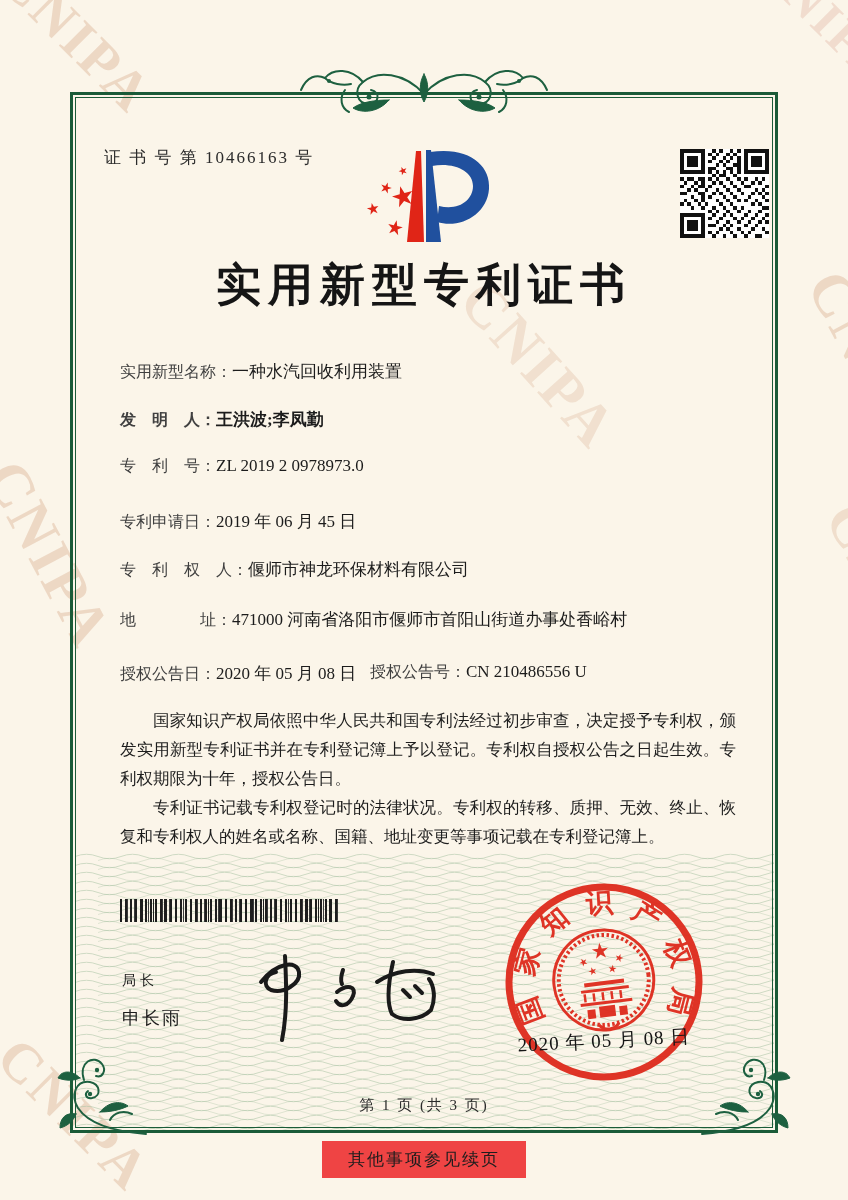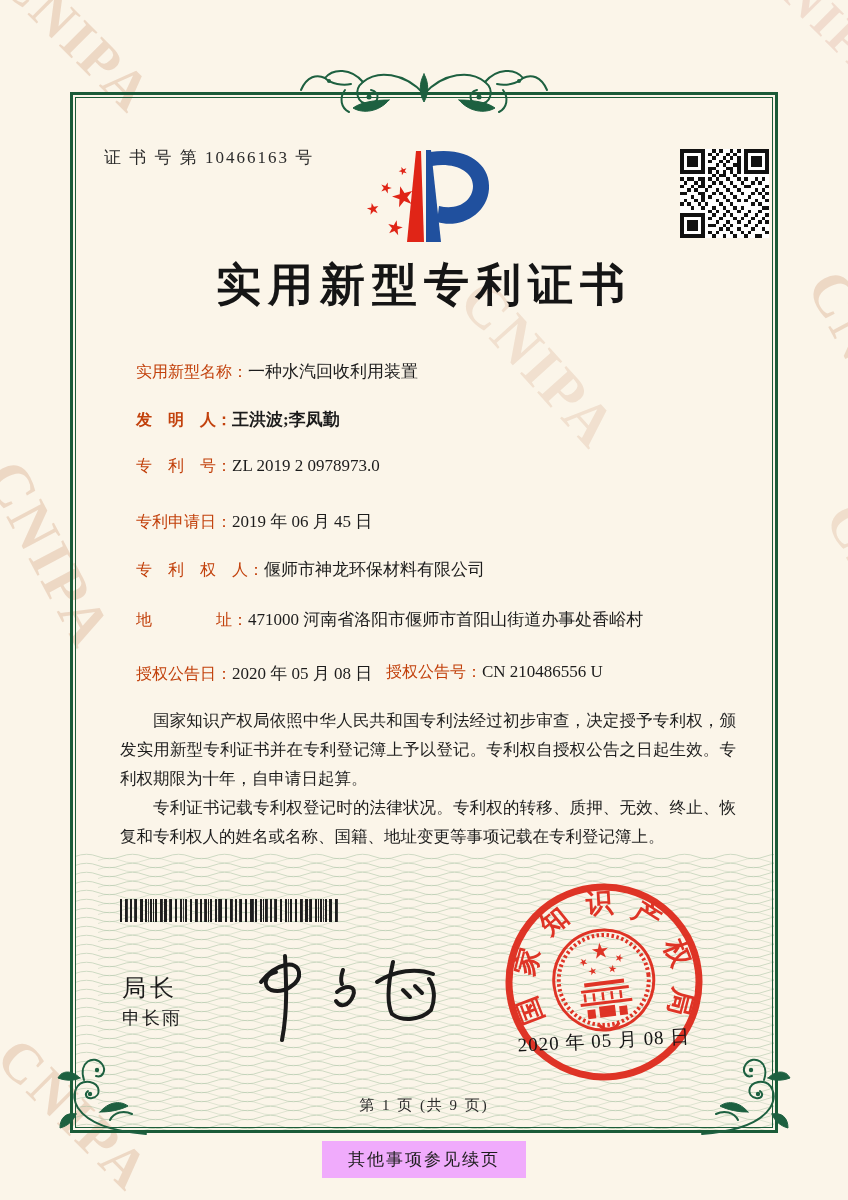--- a/index.html
+++ b/index.html
@@ -41,21 +41,21 @@
   }
   .logo { position:absolute; left:350px; top:138px; z-index:4; }
   .qr   { position:absolute; left:680px; top:149px; z-index:4; }
   .title {
     position:absolute; left:0; right:0; top:255px; z-index:4;
     text-align:center; font-size:45px; font-weight:bold; color:#151515;
     letter-spacing:7px;
   }
   
   .field-row { position:absolute; left:120px; z-index:4; white-space:nowrap; }
-  .field-label { font-size:16px; color:#c2410c;margin-left:16px; }
+  .field-label { font-size:16px; color:#404040; }
   .field-value { font-size:17px; color:#1c1c1c; }
   .r0 { top:360px; } .r1 { top:408px;font-weight:bold; } .r2 { top:456px; }
   .r3 { top:510px; } .r4 { top:558px; } .r5 { top:608px; }
   .r6 { top:662px; }
   .grant-no { position:absolute; left:370px; top:662px; z-index:4; white-space:nowrap; }
   
   .body-text {
     position:absolute; left:120px; top:706px; width:616px; z-index:4;
     font-size:16.5px; line-height:29px; color:#1d1d1d; text-align:justify;
   }
@@ -64,37 +64,37 @@
   .barcode {
     position:absolute; left:120px; top:899px; width:218px; height:23px; z-index:4;
     background:
       repeating-linear-gradient(90deg,#1d1d1d 0 2px,rgba(0,0,0,0) 2px 5px),
       repeating-linear-gradient(90deg,#3a3a3a 0 1px,rgba(0,0,0,0) 1px 7px),
       repeating-linear-gradient(90deg,#1d1d1d 0 1px,rgba(0,0,0,0) 1px 11px);
   }
   
   .signer-title {
     position:absolute; left:122px; top:972px; z-index:4;
-    font-family:Liberation Sans, sans-serif; font-size:24px; color:#1c1c1c; letter-spacing:4px;
+    font-family:Liberation Sans, sans-serif; font-size:14px; color:#1c1c1c; letter-spacing:4px;
   }
   .signer-name {
     position:absolute; left:122px; top:1006px; z-index:4;
     font-family:"Liberation Sans", sans-serif; font-size:18px; color:#1c1c1c; letter-spacing:2px;
   }
   .signature { position:absolute; left:245px; top:948px; z-index:5; }
   
   .seal { position:absolute; left:498px; top:878px; z-index:5; }
   
   .page-info {
     position:absolute; left:0; right:0; top:1096px; z-index:4;
     text-align:center; font-size:15px; color:#2a2a2a; letter-spacing:2px;
   }
   .note-box {
     position:absolute; left:50%; transform:translateX(-50%); top:1141px; z-index:4;
-    background:#f0abfc; padding:7px 26px;
+    background:#ef4444; padding:7px 26px;
   }
   .note-text { font-size:17px; color:#1d1d1d; letter-spacing:2px; }
 </style>
 </head>
 <body>
 
 <div class="page">
 
   <div class="wm wm1">CNIPA</div>
   <div class="wm wm2">CNIPA</div>
@@ -248,21 +248,21 @@
     <span class="field-label">地　　　　址：</span><span class="field-value">471000 河南省洛阳市偃师市首阳山街道办事处香峪村</span>
   </div>
   <div class="field-row r6">
     <span class="field-label">授权公告日：</span><span class="field-value">2020 年 05 月 08 日</span>
   </div>
   <div class="grant-no">
     <span class="field-label">授权公告号：</span><span class="field-value">CN 210486556 U</span>
   </div>
 
   <div class="body-text">
-    <p>国家知识产权局依照中华人民共和国专利法经过初步审查，决定授予专利权，颁发实用新型专利证书并在专利登记簿上予以登记。专利权自授权公告之日起生效。专利权期限为十年，自申请日起算。</p>
+    <p>国家知识产权局依照中华人民共和国专利法经过初步审查，决定授予专利权，颁发实用新型专利证书并在专利登记簿上予以登记。专利权自授权公告之日起生效。专利权期限为十年，授权公告日。</p>
     <p>专利证书记载专利权登记时的法律状况。专利权的转移、质押、无效、终止、恢复和专利权人的姓名或名称、国籍、地址变更等事项记载在专利登记簿上。</p>
   </div>
 
   <div class="barcode"></div>
 
   <div class="signer-title">局长</div>
   <div class="signer-name">申长雨</div>
 
   <div class="signature">
     <svg width="205" height="100" viewBox="0 0 205 100">
@@ -311,19 +311,19 @@
             <rect x="86" y="130" width="8" height="9"></rect>
               <rect x="118" y="130" width="8" height="9"></rect>
           </g>
           <path d="M96 146 A12 12 0 0 0 116 146" fill="none" stroke-width="3"></path>
         </g>
       </g>
       <text x="106" y="169" text-anchor="middle" font-size="19" fill="#151515" letter-spacing="1" font-family="'Liberation Serif', serif" transform="rotate(-3 106 163)">2020 年 05 月 08 日</text>
     </svg>
   </div>
 
-  <div class="page-info">第 1 页 (共 9 页)</div>
+  <div class="page-info">第 1 页 (共 3 页)</div>
 
   <div class="note-box">
     <span class="note-text">其他事项参见续页</span>
   </div>
 
 </div>
 
 </body></html>

